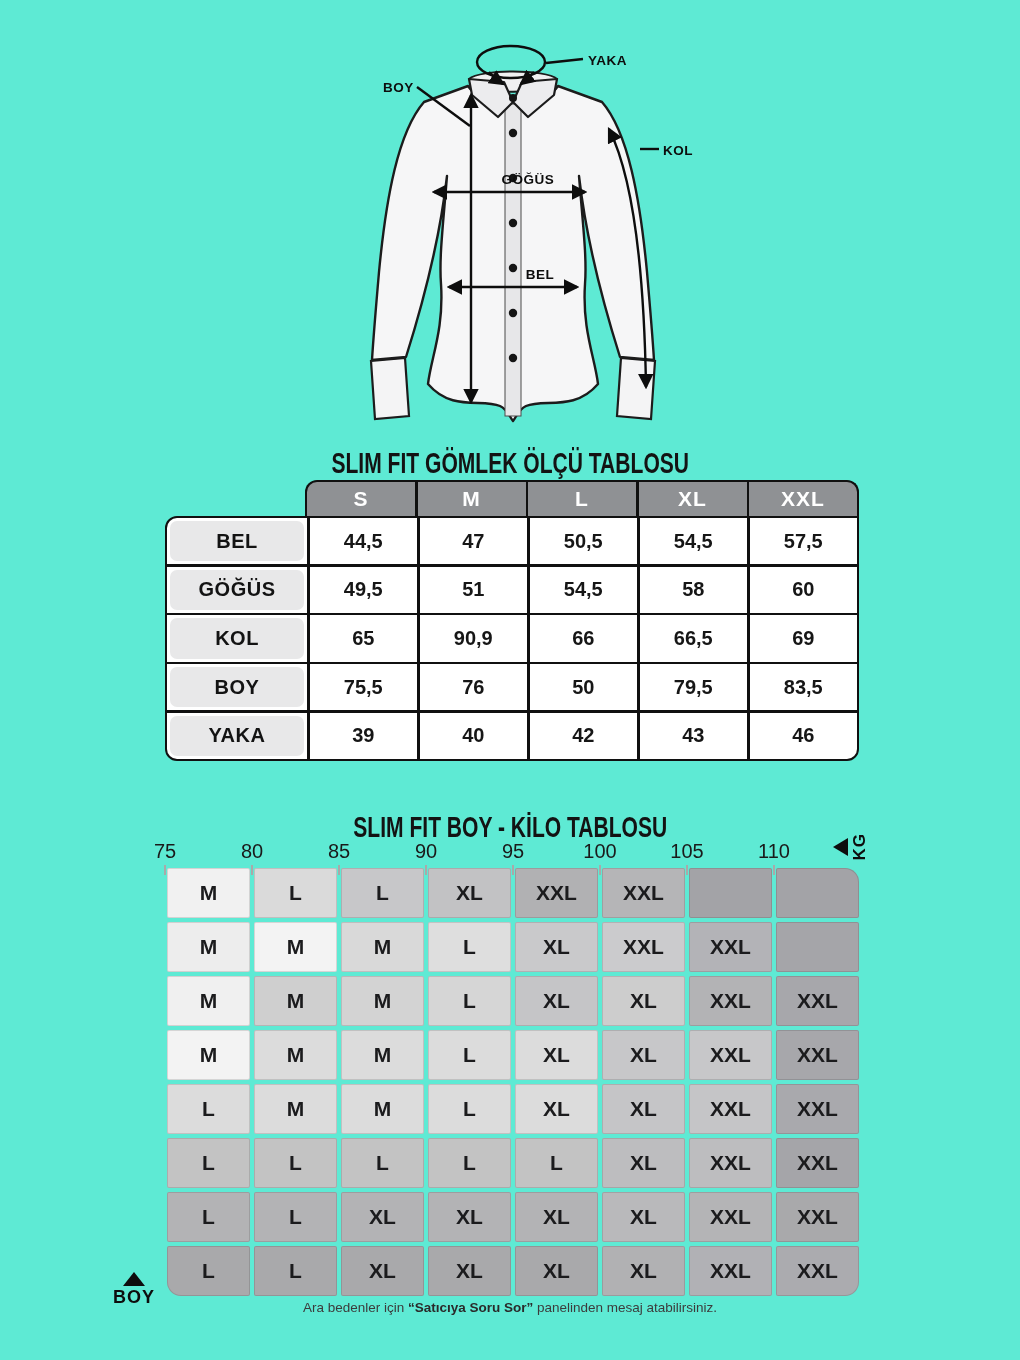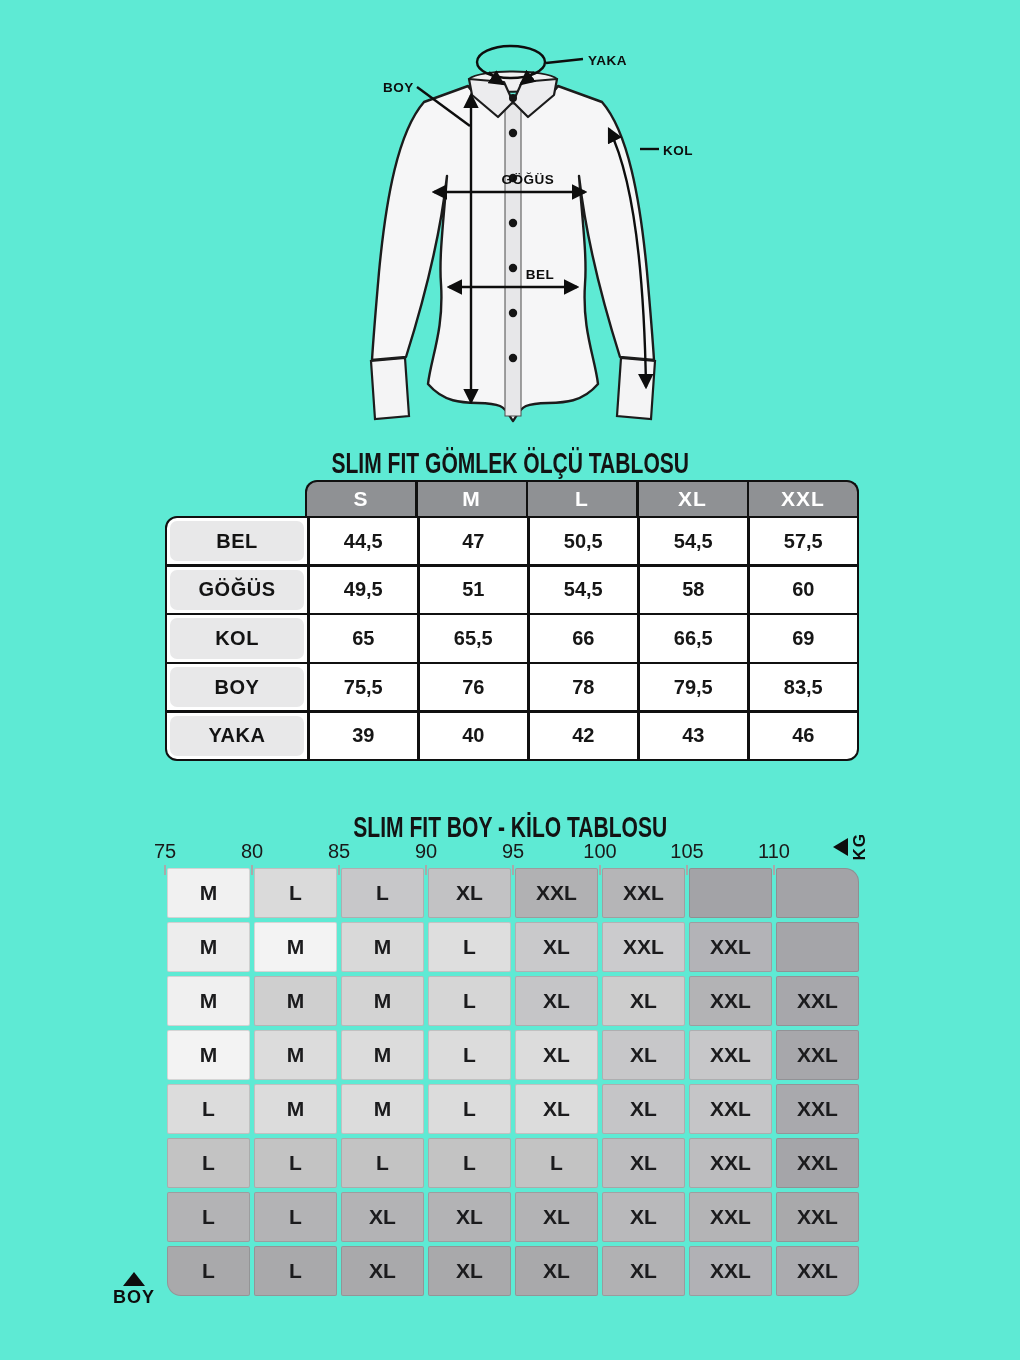--- a/index.html
+++ b/index.html
@@ -167,30 +167,30 @@
         </div>
         <div class="sb-cell">49,5</div>
         <div class="sb-cell">51</div>
         <div class="sb-cell">54,5</div>
         <div class="sb-cell">58</div>
         <div class="sb-cell">60</div>
         <div class="sb-cell sb-label">
           <div class="inner">KOL</div>
         </div>
         <div class="sb-cell">65</div>
-        <div class="sb-cell">65,5</div>
+        <div class="sb-cell">90,9</div>
         <div class="sb-cell">66</div>
         <div class="sb-cell">66,5</div>
         <div class="sb-cell">69</div>
         <div class="sb-cell sb-label">
           <div class="inner">BOY</div>
         </div>
         <div class="sb-cell">75,5</div>
         <div class="sb-cell">76</div>
-        <div class="sb-cell">78</div>
+        <div class="sb-cell">50</div>
         <div class="sb-cell">79,5</div>
         <div class="sb-cell">83,5</div>
         <div class="sb-cell sb-label">
           <div class="inner">YAKA</div>
         </div>
         <div class="sb-cell">39</div>
         <div class="sb-cell">40</div>
         <div class="sb-cell">42</div>
         <div class="sb-cell">43</div>
         <div class="sb-cell">46</div>
@@ -290,14 +290,15 @@
       <div class="fit-cell" style="background: rgb(177, 177, 179);">XL</div>
       <div class="fit-cell" style="background: rgb(177, 177, 181);">XXL</div>
       <div class="fit-cell br" style="background: rgb(171, 171, 175);">XXL</div>
     </div>
 
   <div id="boy-label">
     <div id="boy-arrow"></div>
     <div id="boy-text">BOY</div>
   </div>
 
+  <div id="footer"><span>Ara bedenler için </span><b>“Satıcıya Soru Sor”</b><span> panelinden mesaj atabilirsiniz.</span></div>
 
 </div>
 
 </body></html>

